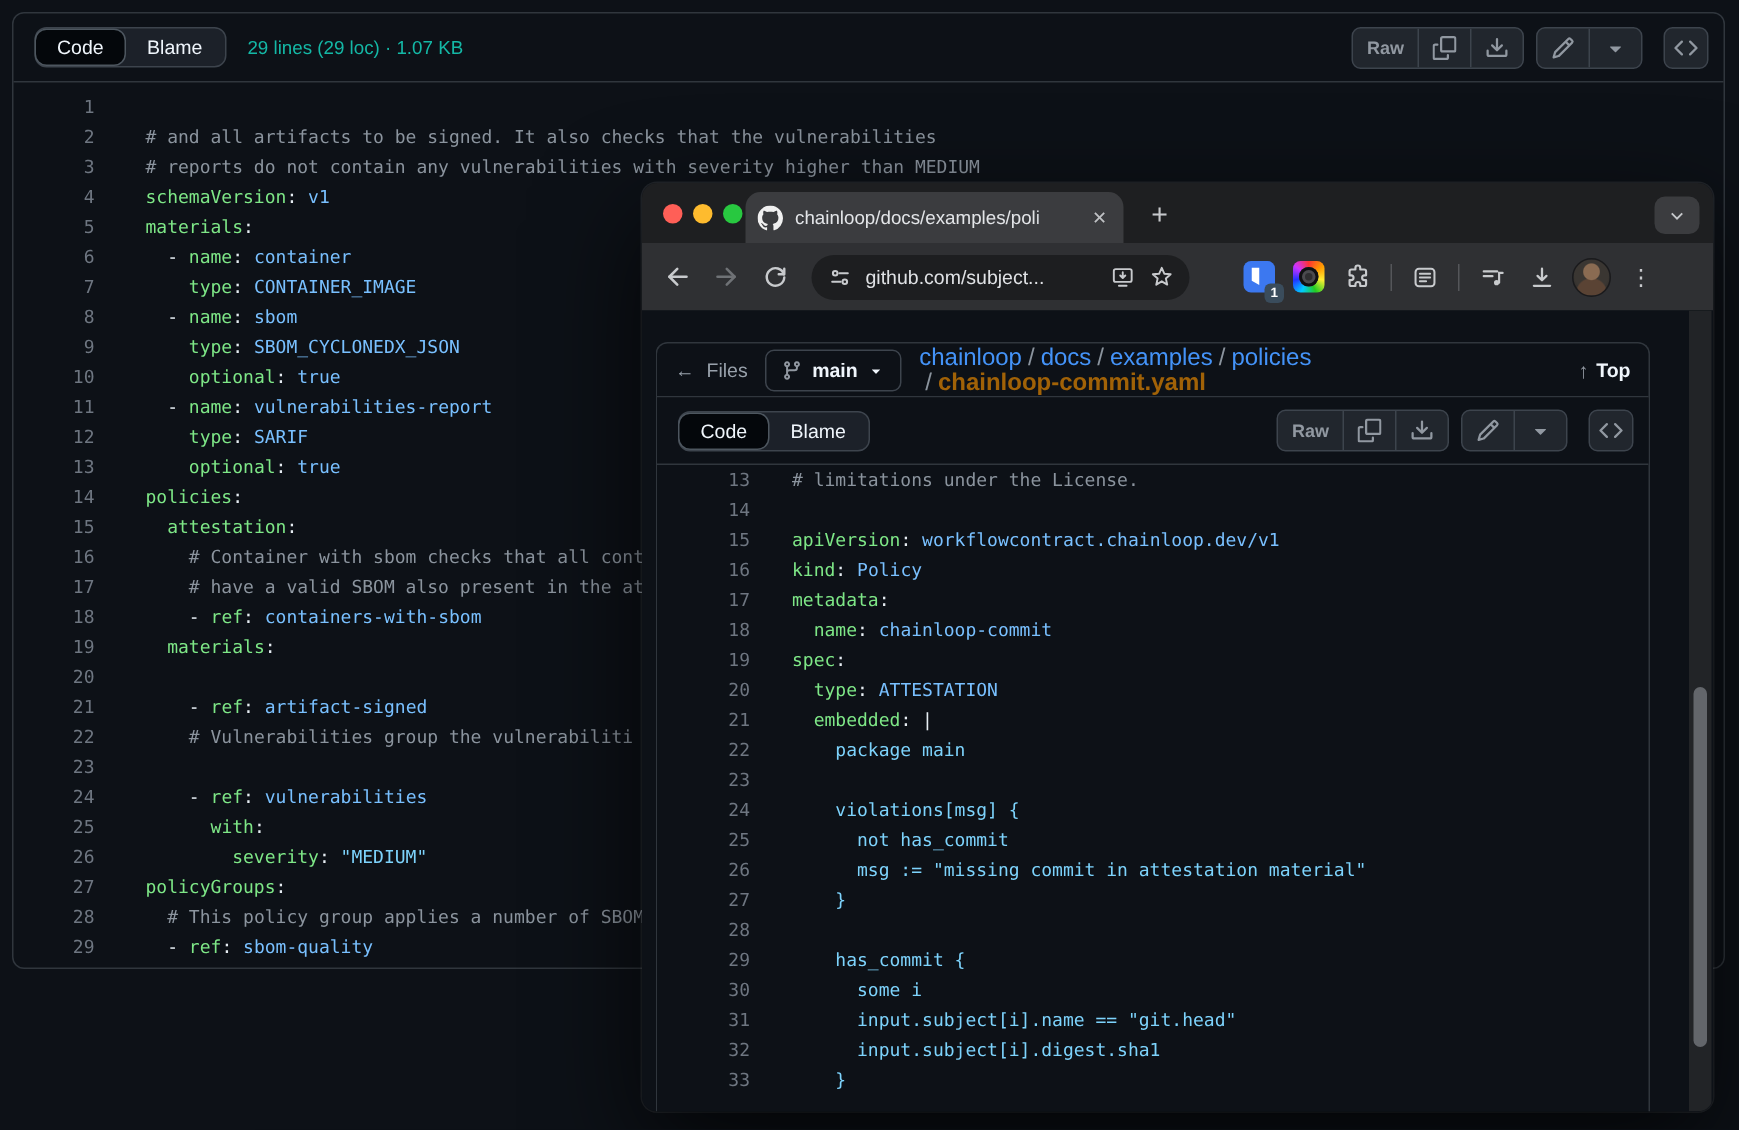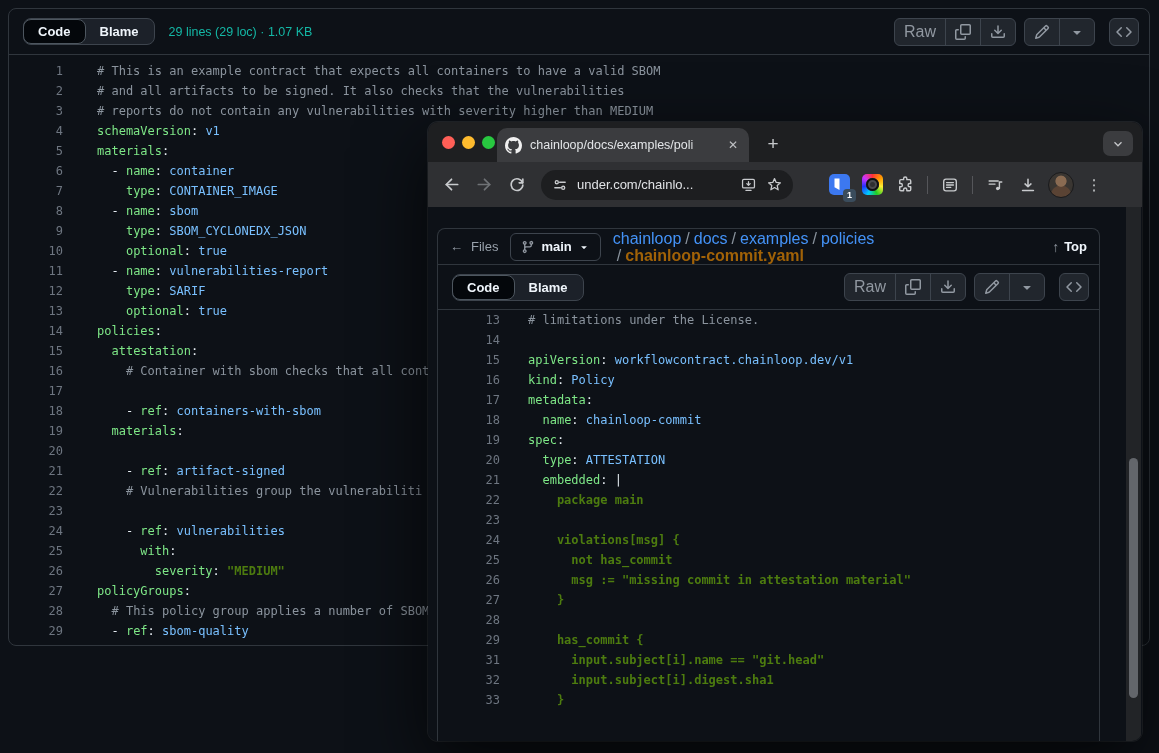--- a/index.html
+++ b/index.html
@@ -13,52 +13,52 @@
 
   
   .panel { background:#0d1117; border:1px solid #30363d; }
   .file-header {
     display:flex; align-items:center; gap:14px;
     height:46px; padding:0 10px 0 14px;
     border-bottom:1px solid #30363d;
   }
   .seg { display:flex; align-items:center; background:#1c2129; border:1px solid #3d444d; border-radius:8px; }
   .seg .opt {
-    padding:4px 14px; font-size:13px; font-weight:700; color:#f0f6fc;
+    padding:4px 14px; font-size:13px; font-weight:400; color:#f0f6fc;
     background:none; border:1px solid transparent; border-radius:8px; cursor:pointer;
     font-family:inherit;
   }
   .seg .on { background:#04070b; border-color:#4d565f; margin:-1px; }
   .file-info { font-size:12.5px; color:#14b8a6; white-space:nowrap; }
   .header-actions { margin-left:auto; display:flex; align-items:center; }
   .btn-group {
     display:flex; align-items:stretch; height:28px;
     background:#21262d; border:1px solid #3d444d; border-radius:6px; overflow:hidden;
   }
   .btn-group > button {
     display:flex; align-items:center; justify-content:center;
     padding:0 9px; background:none; border:none; border-left:1px solid #3d444d;
     color:#9198a1; cursor:pointer; font-family:inherit;
   }
   .btn-group > button:first-child { border-left:none; }
-  .btn-raw { font-size:16px; font-weight:400; color:#f0f6fc; }
+  .btn-raw { font-size:12px; font-weight:700; color:#f0f6fc; }
   .btn-square {
     width:30px; height:28px; display:flex; align-items:center; justify-content:center;
     background:#21262d; border:1px solid #3d444d; border-radius:6px; color:#9198a1; cursor:pointer;
   }
   .gap8 { width:8px; } .gap14 { width:14px; }
   .oct { display:block; fill:currentColor; }
 
   
   .code-area { padding-top:6px; }
   .cl { display:flex; height:20px; font:12px/20px "DejaVu Sans Mono",monospace; }
   .ln { flex:none; width:54px; text-align:right; color:#6e7681; cursor:pointer; }
   .lc { white-space:pre; margin-left:34px; color:#e6edf3; }
   .tok-c { color:#8b949e; } .tok-k { color:#7ee787; } .tok-v { color:#79c0ff; }
-  .tok-s { color:#4d7c0f;font-weight:bold; } .tok-b { color:#79c0ff; } .tok-p { color:#e6edf3; }
+  .tok-s { color:#7dd3fc; } .tok-b { color:#79c0ff; } .tok-p { color:#e6edf3; }
 
   
   .outer-panel {
     position:absolute; left:8px; top:8px; width:1142px; height:638px;
     border-radius:8px;
   }
 
   
   .browser {
     position:absolute; left:428px; top:122px; width:714px; height:619px;
@@ -219,21 +219,20 @@
       <button class="btn-square">
           <svg class="oct" width="16" height="16" viewBox="0 0 16 16">
             <path d="m11.28 3.22 4.25 4.25a.75.75 0 0 1 0 1.06l-4.25 4.25a.749.749 0 1 1-1.06-1.06L13.94 8l-3.72-3.72a.749.749 0 1 1 1.06-1.06Zm-6.56 0a.751.751 0 0 1 1.042.018.751.751 0 0 1 .018 1.042L2.06 8l3.72 3.72a.749.749 0 1 1-1.06 1.06L.47 8.53a.75.75 0 0 1 0-1.06Z"></path>
           </svg>
         </button>
     </div>
   </div>
   <div class="code-area">
       <div class="cl">
         <span class="ln">1</span>
-        <span class="lc"><span class="tok-c"># This is an example contract that expects all containers to have a valid SBOM</span></span>
       </div>
       <div class="cl">
         <span class="ln">2</span>
         <span class="lc"><span class="tok-c"># and all artifacts to be signed. It also checks that the vulnerabilities</span></span>
       </div>
       <div class="cl">
         <span class="ln">3</span>
         <span class="lc"><span class="tok-c"># reports do not contain any vulnerabilities with severity higher than MEDIUM</span></span>
       </div>
       <div class="cl">
@@ -283,21 +282,21 @@
       <div class="cl">
         <span class="ln">15</span>
         <span class="lc"><span class="tok-p">  </span><span class="tok-k">attestation</span><span class="tok-p">:</span></span>
       </div>
       <div class="cl">
         <span class="ln">16</span>
         <span class="lc"><span class="tok-p">    </span><span class="tok-c"># Container with sbom checks that all cont</span></span>
       </div>
       <div class="cl">
         <span class="ln">17</span>
-        <span class="lc"><span class="tok-p">    </span></span>
+        <span class="lc"><span class="tok-p">    </span><span class="tok-c"># have a valid SBOM also present in the at</span></span>
       </div>
       <div class="cl">
         <span class="ln">18</span>
         <span class="lc"><span class="tok-p">    - </span><span class="tok-k">ref</span><span class="tok-p">: </span><span class="tok-v">containers-with-sbom</span></span>
       </div>
       <div class="cl">
         <span class="ln">19</span>
         <span class="lc"><span class="tok-p">  </span><span class="tok-k">materials</span><span class="tok-p">:</span></span>
       </div>
       <div class="cl">
@@ -389,21 +388,21 @@
 
     <div class="omnibox">
       <button class="omni-ic">
           <svg width="16" height="16" viewBox="0 0 20 20" fill="none" stroke="currentColor" stroke-width="1.7" stroke-linecap="round">
             <circle cx="6" cy="6.5" r="1.9"></circle>
             <path d="M9.5 6.5h7"></path>
             <circle cx="14" cy="13.5" r="1.9"></circle>
             <path d="M3.5 13.5h7"></path>
           </svg>
         </button>
-      <span class="url-text">under.com/chainlo...</span>
+      <span class="url-text">github.com/subject...</span>
       <button class="omni-ic">
           <svg width="17" height="17" viewBox="0 0 20 20" fill="none" stroke="currentColor" stroke-width="1.5" stroke-linecap="round" stroke-linejoin="round">
             <rect x="3" y="4" width="14" height="10" rx="1.5"></rect>
             <path d="M10 6.5v4.2M8 9l2 2 2-2"></path>
             <path d="M7 17h6"></path>
           </svg>
         </button>
       <button class="omni-ic">
           <svg width="17" height="17" viewBox="0 0 20 20" fill="none" stroke="currentColor" stroke-width="1.5" stroke-linejoin="round">
             <path d="m10 3 2 4.6 5 .4-3.8 3.3 1.1 4.9L10 13.6l-4.3 2.6 1.1-4.9L3 8l5-.4Z"></path>
@@ -591,20 +590,24 @@
             </div>
             <div class="cl">
               <span class="ln">28</span>
               <span class="lc"></span>
             </div>
             <div class="cl">
               <span class="ln">29</span>
               <span class="lc"><span class="tok-s">    has_commit {</span></span>
             </div>
             <div class="cl">
+              <span class="ln">30</span>
+              <span class="lc"><span class="tok-s">      some i</span></span>
+            </div>
+            <div class="cl">
               <span class="ln">31</span>
               <span class="lc"><span class="tok-s">      input.subject[i].name == "git.head"</span></span>
             </div>
             <div class="cl">
               <span class="ln">32</span>
               <span class="lc"><span class="tok-s">      input.subject[i].digest.sha1</span></span>
             </div>
             <div class="cl">
               <span class="ln">33</span>
               <span class="lc"><span class="tok-s">    }</span></span>

